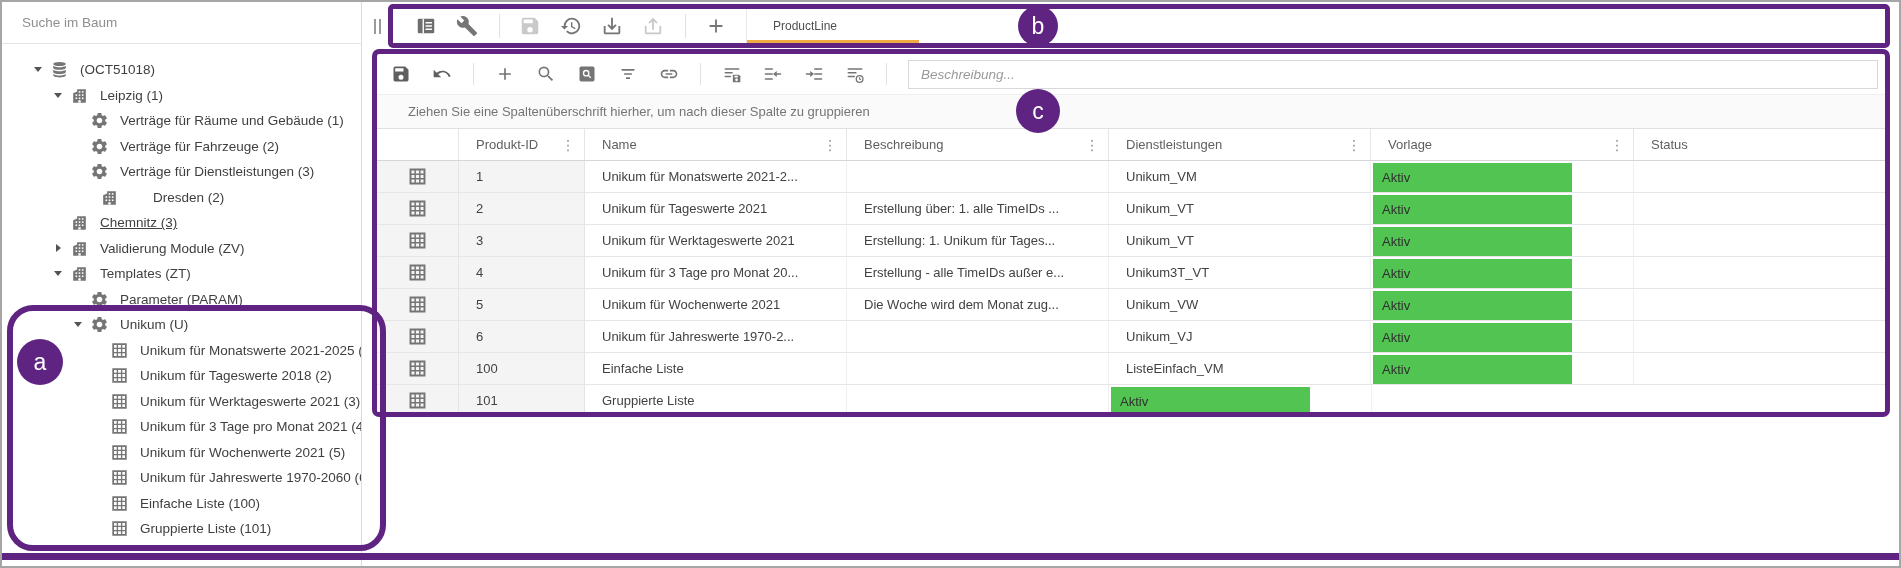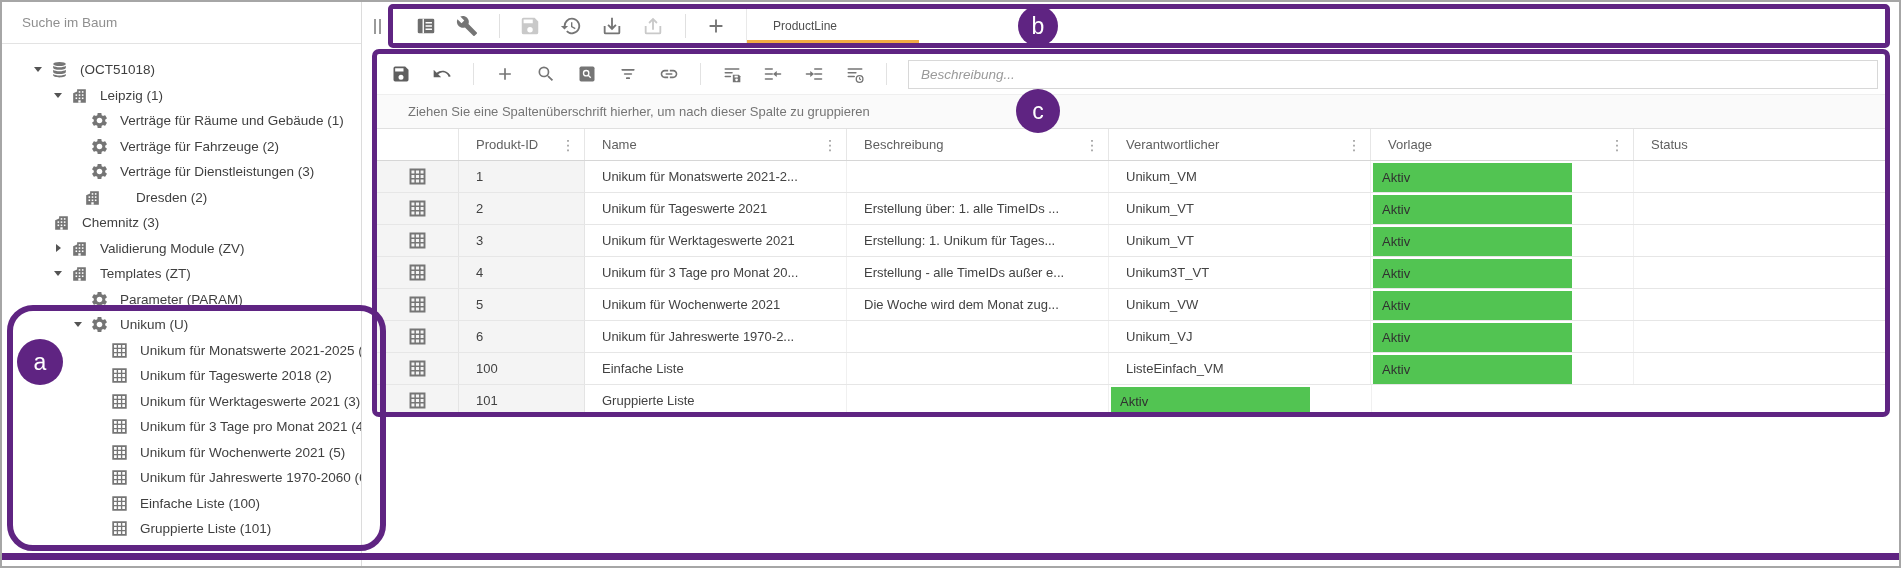--- a/index.html
+++ b/index.html
@@ -161,41 +161,41 @@
         </div>
         <div class="tree-item" style="padding-left: 66px;">
           <span class="expander"></span>
           <span class="tree-ico">
             <svg viewBox="0 0 24 24">
               <path fill="#757575" d="M19.14 12.94c.04-.3.06-.61.06-.94 0-.32-.02-.64-.07-.94l2.03-1.58c.18-.14.23-.41.12-.61l-1.92-3.32c-.12-.22-.37-.29-.59-.22l-2.39.96c-.5-.38-1.03-.7-1.62-.94l-.36-2.54c-.04-.24-.24-.41-.48-.41h-3.84c-.24 0-.43.17-.47.41l-.36 2.54c-.59.24-1.13.57-1.62.94l-2.39-.96c-.22-.08-.47 0-.59.22L2.74 8.87c-.12.21-.08.47.12.61l2.03 1.58c-.05.3-.09.63-.09.94s.02.64.07.94l-2.03 1.58c-.18.14-.23.41-.12.61l1.92 3.32c.12.22.37.29.59.22l2.39-.96c.5.38 1.03.7 1.62.94l.36 2.54c.05.24.24.41.48.41h3.84c.24 0 .44-.17.47-.41l.36-2.54c.59-.24 1.13-.56 1.62-.94l2.39.96c.22.08.47 0 .59-.22l1.92-3.32c.12-.22.07-.47-.12-.61l-2.01-1.58zM12 15.6c-1.98 0-3.6-1.62-3.6-3.6s1.62-3.6 3.6-3.6 3.6 1.62 3.6 3.6-1.62 3.6-3.6 3.6z"></path>
             </svg>
           </span>
           <span class="tree-label">Verträge für Dienstleistungen (3)</span>
         </div>
-        <div class="tree-item" style="padding-left: 36px; gap: 23px;">
+        <div class="tree-item" style="padding-left: 53px; gap: 23px;">
           <span class="expander"></span>
           <span class="tree-ico">
             <svg viewBox="0 0 24 24">
               <path fill="#757575" d="M4 21V9l5-2V4h11v17H4z"></path>
               <g fill="#fff">
                 <rect x="11" y="6.5" width="2" height="2"></rect>
                 <rect x="15" y="6.5" width="2" height="2"></rect>
                 <rect x="7" y="10.5" width="2" height="2"></rect>
                 <rect x="11" y="10.5" width="2" height="2"></rect>
                 <rect x="15" y="10.5" width="2" height="2"></rect>
                 <rect x="7" y="14.5" width="2" height="2"></rect>
                 <rect x="11" y="14.5" width="2" height="2"></rect>
                 <rect x="15" y="14.5" width="2" height="2"></rect>
                 <rect x="10.5" y="18" width="3" height="3"></rect>
               </g>
             </svg>
           </span>
           <span class="tree-label">Dresden (2)</span>
         </div>
-        <div class="tree-item" style="padding-left: 28px;">
+        <div class="tree-item" style="padding-left: 46px; text-decoration: underline;">
           <span class="expander"></span>
           <span class="tree-ico">
             <svg viewBox="0 0 24 24">
               <path fill="#757575" d="M4 21V9l5-2V4h11v17H4z"></path>
               <g fill="#fff">
                 <rect x="11" y="6.5" width="2" height="2"></rect>
                 <rect x="15" y="6.5" width="2" height="2"></rect>
                 <rect x="7" y="10.5" width="2" height="2"></rect>
                 <rect x="11" y="10.5" width="2" height="2"></rect>
                 <rect x="15" y="10.5" width="2" height="2"></rect>
@@ -518,21 +518,21 @@
       </div>
       <div class="hcell w-name">
         <span>Name</span>
         <span class="hmenu">⋮</span>
       </div>
       <div class="hcell w-beschr">
         <span>Beschreibung</span>
         <span class="hmenu">⋮</span>
       </div>
       <div class="hcell w-verantw">
-        <span>Verantwortlicher</span>
+        <span>Dienstleistungen</span>
         <span class="hmenu">⋮</span>
       </div>
       <div class="hcell w-vorlage">
         <span>Vorlage</span>
         <span class="hmenu">⋮</span>
       </div>
       <div class="hcell w-status last">
         <span>Status</span>
       </div>
     </div>

